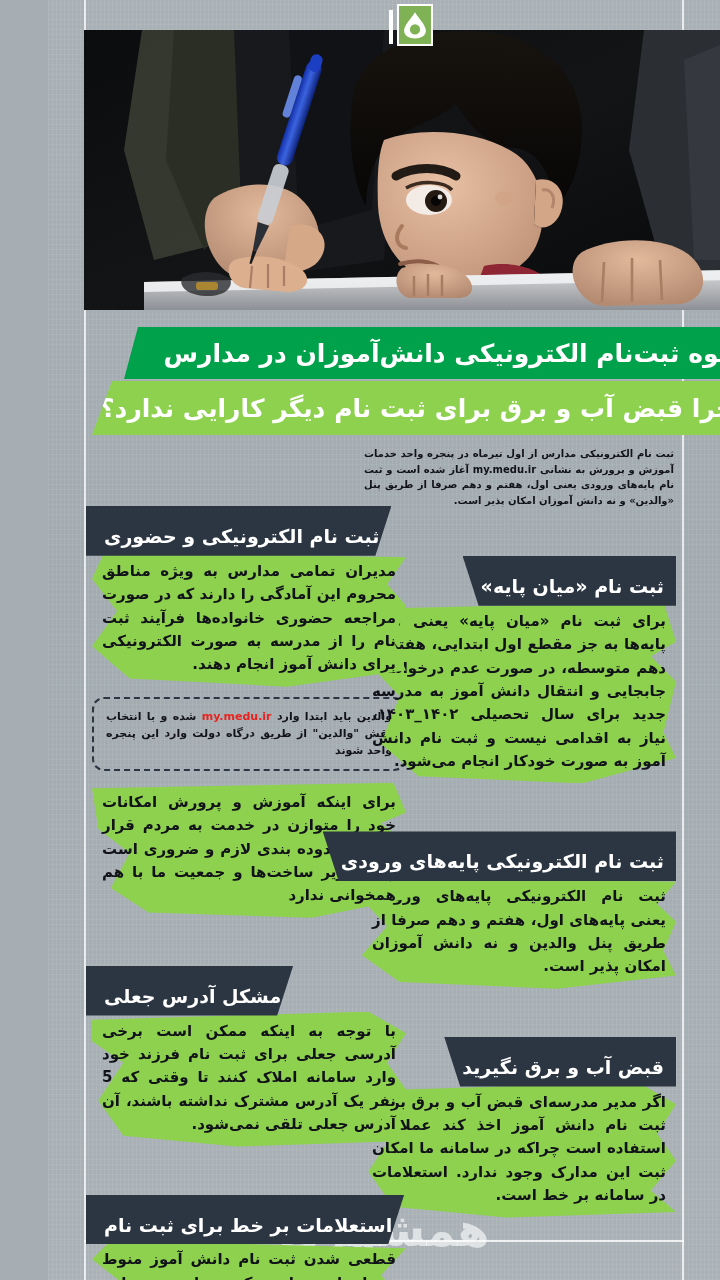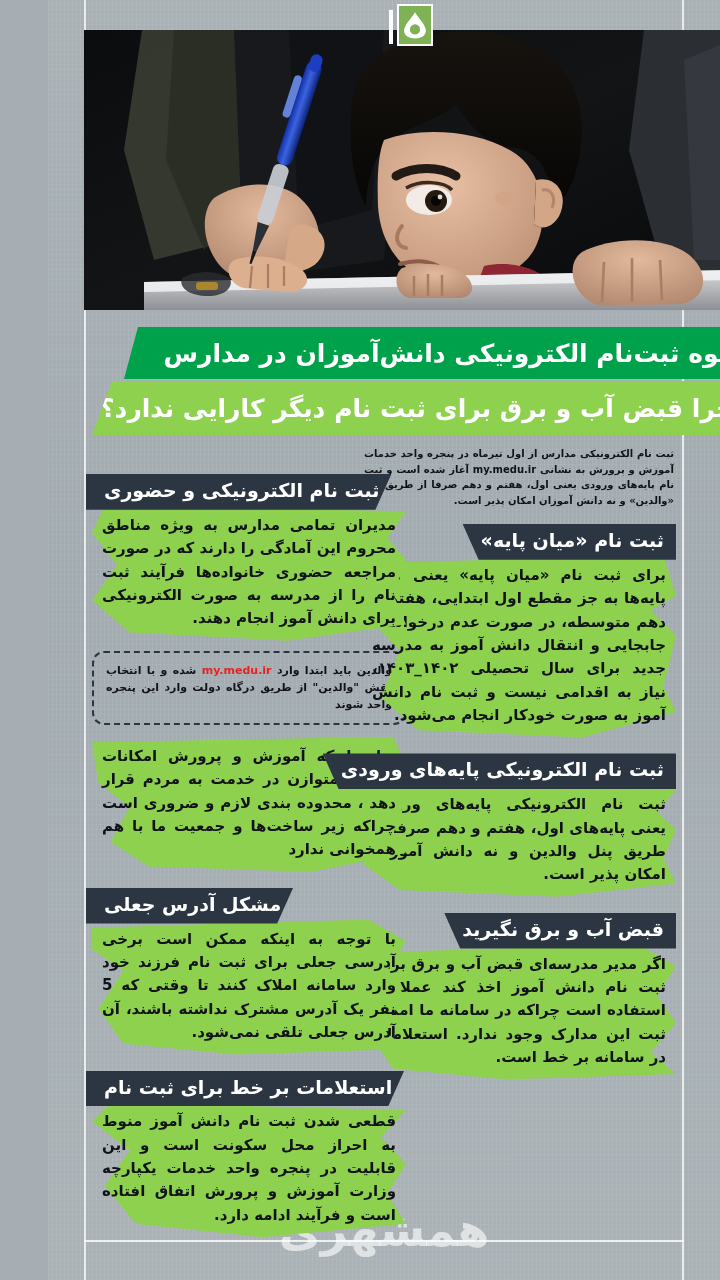--- a/index.html
+++ b/index.html
@@ -71,23 +71,24 @@
     text-align:justify;text-align-last:right;direction:rtl;
     padding:2px 2px 0 2px;
   }
   .intro .url{font-family:"DejaVu Sans","Liberation Sans",sans-serif;direction:ltr;unicode-bidi:embed;}
 
   
   .sect{position:relative;margin-top:16px;}
   .chip{
     position:relative;display:block;background:#2c3642;color:#fff;
     font-weight:bold;font-size:19px;line-height:1.25;
-    padding:5px 12px 7px 18px;box-sizing:border-box;
+    padding:19px 12px 7px 18px;box-sizing:border-box;
     text-align:right;white-space:nowrap;z-index:3;
     margin-left:-6px;
+    margin-top:32px;
   }
   .chip.shR{clip-path:polygon(0 0,100% 0,100% 100%,16px 100%);}
   .chip.shL{clip-path:polygon(0 0,100% 0,calc(100% - 16px) 100%,0 100%);}
   .chipwrap{display:flex;}
   .chipwrap.r{justify-content:flex-start;}
   .chipwrap.l{justify-content:flex-end;}
 
   .body{
     position:relative;margin-top:-4px;padding:8px 10px 10px 10px;
     color:#111318;font-size:15px;line-height:1.56;font-weight:bold;

